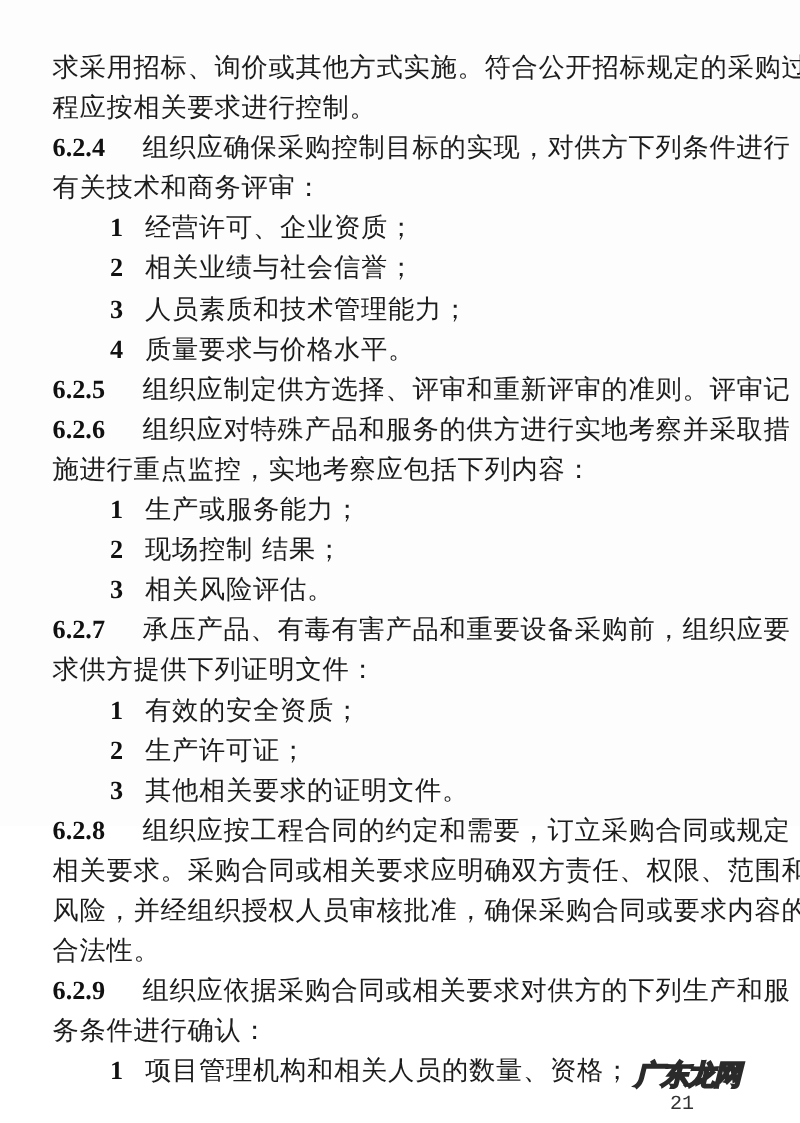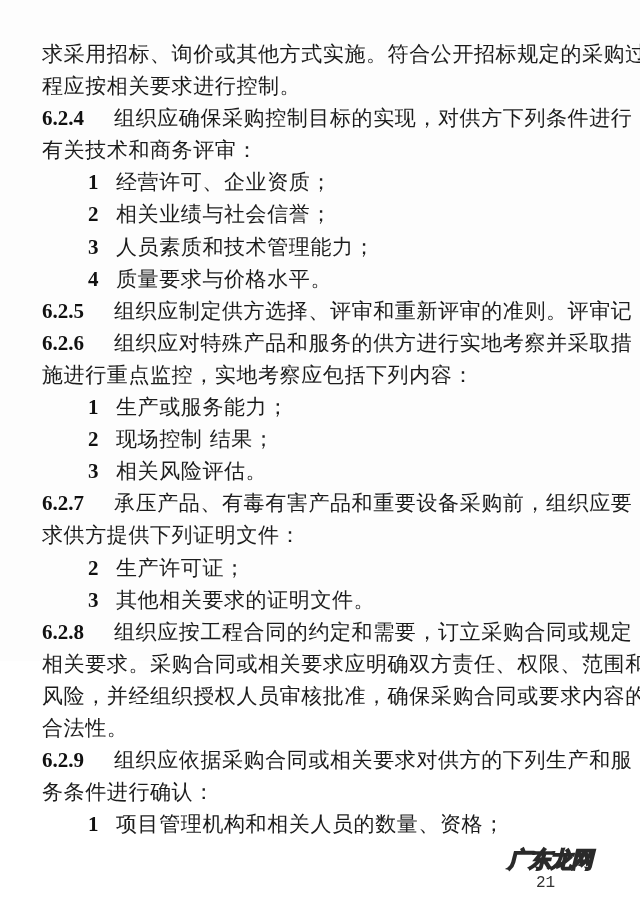--- a/index.html
+++ b/index.html
@@ -97,20 +97,21 @@
     <div class="line"><span class="num clause-num">6.2.5</span><span>组织应制定供方选择、评审和重新评审的准则。评审记</span></div>
 
     <div class="line"><span class="num clause-num">6.2.6</span><span>组织应对特殊产品和服务的供方进行实地考察并采取措</span></div>
     <div class="line"><span>施进行重点监控，实地考察应包括下列内容：</span></div>
     <div class="line item"><span class="num item-num">1</span><span>生产或服务能力；</span></div>
     <div class="line item"><span class="num item-num">2</span><span>现场控制 结果；</span></div>
     <div class="line item"><span class="num item-num">3</span><span>相关风险评估。</span></div>
 
     <div class="line"><span class="num clause-num">6.2.7</span><span>承压产品、有毒有害产品和重要设备采购前，组织应要</span></div>
     <div class="line"><span>求供方提供下列证明文件：</span></div>
+    <div class="line item"><span class="num item-num">1</span><span>有效的安全资质；</span></div>
     <div class="line item"><span class="num item-num">2</span><span>生产许可证；</span></div>
     <div class="line item"><span class="num item-num">3</span><span>其他相关要求的证明文件。</span></div>
 
     <div class="line"><span class="num clause-num">6.2.8</span><span>组织应按工程合同的约定和需要，订立采购合同或规定</span></div>
     <div class="line"><span>相关要求。采购合同或相关要求应明确双方责任、权限、范围和</span></div>
     <div class="line"><span>风险，并经组织授权人员审核批准，确保采购合同或要求内容的</span></div>
     <div class="line"><span>合法性。</span></div>
 
     <div class="line"><span class="num clause-num">6.2.9</span><span>组织应依据采购合同或相关要求对供方的下列生产和服</span></div>
     <div class="line"><span>务条件进行确认：</span></div>

